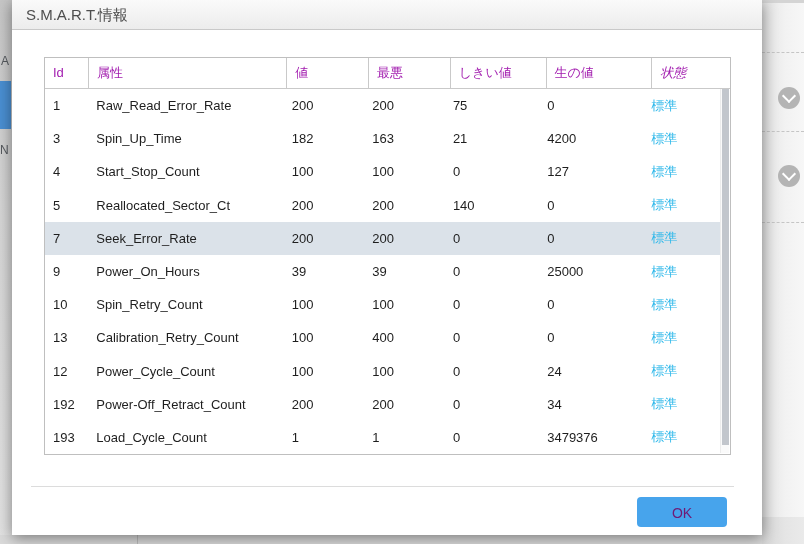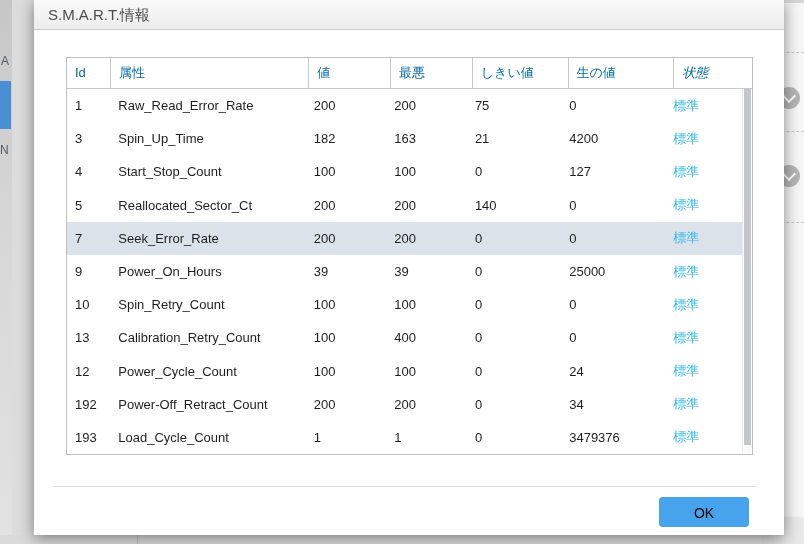--- a/index.html
+++ b/index.html
@@ -27,46 +27,46 @@
   .chev1{top:87px}.chev2{top:165px}
   .chev-btn::after{content:"";position:absolute;left:6px;top:4px;width:8px;height:8px;
     border-right:2px solid #fff;border-bottom:2px solid #fff;transform:rotate(45deg);}
   .right-bottom{position:absolute;left:0;top:517px;width:42px;height:27px;
     background:rgba(0,0,0,0.05);}
   
   .bottom-strip{position:absolute;left:0;top:535px;width:762px;height:9px;background:#dadada;}
   .bottom-vline{position:absolute;left:137px;top:0;width:1px;height:9px;background:#bcbcbc;}
   
   .modal{position:absolute;left:12px;top:0;width:750px;height:535px;background:#fff;
-    box-shadow:0 3px 14px rgba(0,0,0,0.45);margin-left:22px;}
+    box-shadow:0 3px 14px rgba(0,0,0,0.45);}
   .modal-header{height:29px;background:linear-gradient(180deg,#fafafa 0%,#ececec 100%);
     border-bottom:1px solid #c9c9c9;}
   .modal-title{padding-left:14px;line-height:29px;font-size:15px;color:#4d4d4d;}
   
   .tbl{position:absolute;left:32px;top:57px;width:687px;height:398px;box-sizing:border-box;
     border:1px solid #bfbfbf;background:#fff;}
   .thead{display:flex;height:31px;box-sizing:border-box;border-bottom:1px solid #c9c9c9;}
-  .th{box-sizing:border-box;border-right:1px solid #c9c9c9;font-size:13px;color:#0369a1;
+  .th{box-sizing:border-box;border-right:1px solid #c9c9c9;font-size:13px;color:#a21caf;
     padding-left:8px;line-height:29px;white-space:nowrap;overflow:hidden;}
   .th:last-child{border-right:none;font-style:italic;}
   .tbody{position:absolute;left:0;top:31px;right:10px;bottom:0;display:flex;flex-direction:column;}
   .tr{flex:1;display:flex;align-items:center;}
   .tr.selected{background:#dbe2e9;}
   .td{box-sizing:border-box;padding-left:8px;font-size:13px;color:#1e1e1e;
     white-space:nowrap;overflow:hidden;}
   .c0{width:44px}.c1{width:199px}.c2{width:82px}.c3{width:82px}
   .c4{width:96px}.c5{width:106px}.c6{width:78px}
   .scroll-track{position:absolute;top:31px;right:1px;bottom:1px;width:9px;background:#fafafa;
     border-left:1px solid #ececec;box-sizing:border-box;}
   .scroll-thumb{position:absolute;top:0;left:1px;width:7px;height:calc(100% - 8px);
     background:#c2c6cc;}
   
   .footer-divider{position:absolute;left:19px;top:486px;width:703px;height:1px;background:#dcdcdc;}
   .ok-btn{position:absolute;left:625px;top:497px;width:90px;height:30px;
-    background:#47a4ec;border:none;border-radius:4px;color:#000000;font-size:14px;
+    background:#47a4ec;border:none;border-radius:4px;color:#701a75;font-size:14px;
     text-align:center;line-height:30px;cursor:pointer;font-family:inherit;}
 </style>
 </head>
 <body>
 
 <div class="left-strip">
   <span class="frag frag-a">A</span>
   <div class="blue-rect" style="background: rgb(74, 143, 210);"></div>
   <span class="frag frag-n">N</span>
 </div>

